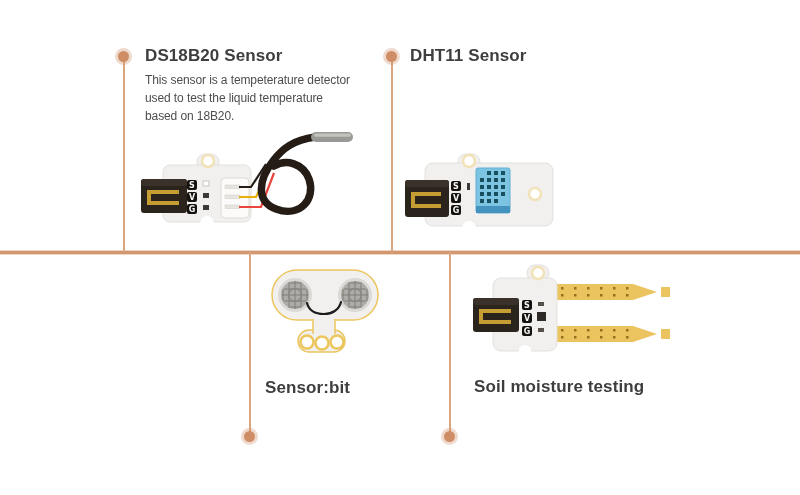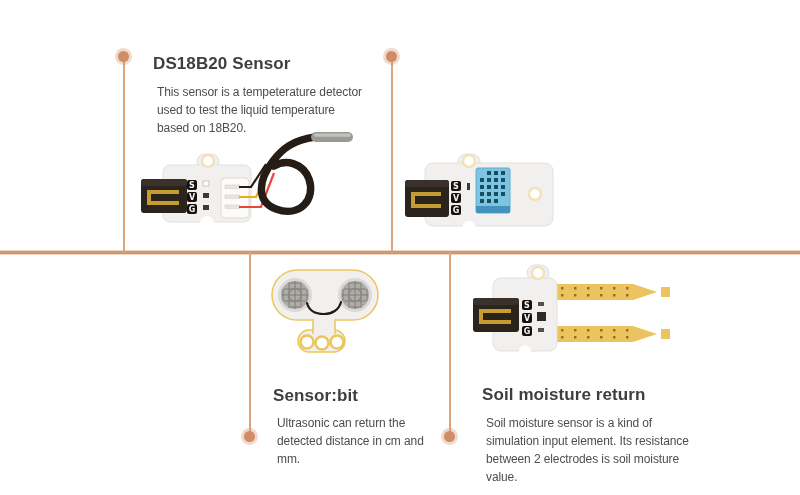--- a/index.html
+++ b/index.html
@@ -3,22 +3,22 @@
 <meta charset="utf-8">
 <style>
   html,body{margin:0;padding:0;background:#fff;}
   .canvas{position:relative;width:800px;height:495px;background:#ffffff;overflow:hidden;
           font-family:"Liberation Sans",sans-serif;}
   .hline{position:absolute;left:0;top:250px;width:800px;height:3px;background:#d2976e;
          border-top:1px solid #eed6c4;border-bottom:1px solid #eed6c4;}
   .vline{position:absolute;width:2px;background:#dca57e;}
   .dot{position:absolute;width:11px;height:11px;border-radius:50%;background:#ce8d65;
        box-shadow:0 0 0 3px rgba(206,141,101,.32);}
-  .item-title{position:absolute;margin:8px;font-size:17px;font-weight:700;color:#3e3e3e;letter-spacing:.1px;}
-  .item-desc{position:absolute;margin:12px;font-size:12px;line-height:18px;color:#4d4d4d;
+  .item-title{position:absolute;margin:0;font-size:17px;font-weight:700;color:#3e3e3e;letter-spacing:.1px;}
+  .item-desc{position:absolute;margin:0;font-size:12px;line-height:18px;color:#4d4d4d;
              white-space:pre-line;letter-spacing:-.1px;}
   .sensor-img{position:absolute;}
   svg text.pin{font-family:"DejaVu Sans",sans-serif;font-size:8px;font-weight:bold;fill:#f7f7f7;}
 </style>
 </head>
 <body>
 
 <div class="canvas">
 
   <div class="hline"></div>
@@ -29,31 +29,25 @@
   <div class="dot" style="left:118px;top:51px"></div>
   <div class="dot" style="left:386px;top:51px"></div>
   <div class="dot" style="left:244px;top:431px"></div>
   <div class="dot" style="left:444px;top:431px"></div>
 
   <h3 class="item-title" style="left:145px;top:46px">DS18B20 Sensor</h3>
   <p class="item-desc" style="left:145px;top:71px;width:250px">This sensor is a tempeterature detector
 used to test the liquid temperature
 based on 18B20.</p>
 
+  <h3 class="item-title" style="left:410px;top:46px">DHT11 Sensor</h3>
 
   <h3 class="item-title" style="left:265px;top:378px">Sensor:bit</h3>
-  <p class="item-desc" style="left:265px;top:402px;width:185px">Ultrasonic can return the
-detected distance in cm and
-mm.</p>
-
-  <h3 class="item-title" style="left:474px;top:377px">Soil moisture return</h3>
-  <p class="item-desc" style="left:474px;top:402px;width:250px">Soil moisture sensor is a kind of
-simulation input element. Its resistance
-between 2 electrodes is soil moisture
-value.</p>
+
+  <h3 class="item-title" style="left:474px;top:377px">Soil moisture testing</h3>
 
   <svg class="sensor-img" style="left:135px;top:123px" width="220" height="115" viewBox="0 0 220 115">
     <g>
       <rect x="62" y="31" width="22" height="16" rx="8" fill="#f1f0ee" stroke="#e3e1dd"></rect>
       <rect x="28" y="42" width="88" height="57" rx="7" fill="#f1f0ee" stroke="#e3e1dd"></rect>
       <circle cx="73" cy="38" r="6" fill="#ffffff" stroke="#f2e2b8" stroke-width="2.5"></circle>
       <circle cx="72" cy="100" r="7" fill="#ffffff"></circle>
     </g>
 
     <g>

